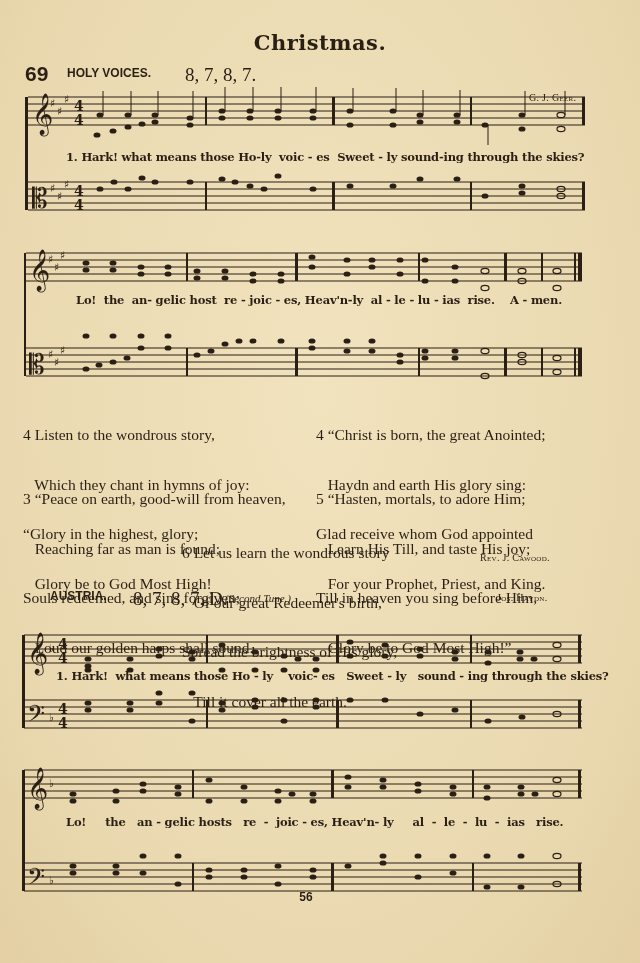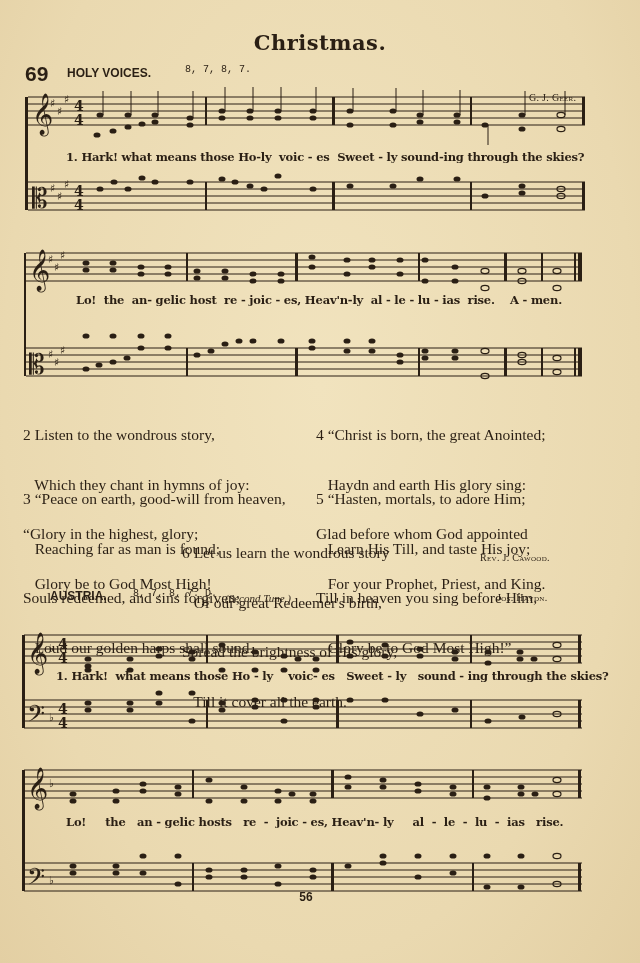--- a/index.html
+++ b/index.html
@@ -10,21 +10,21 @@
     color: #2a1f14;
     font-family: "DejaVu Serif", serif;
   }
   .abs { position: absolute; }
   .section-title {
     left: 0; width: 640px; top: 30px; text-align: center;
     font-family: "DejaVu Serif", serif; font-weight: bold; font-size: 21px; letter-spacing: 0.5px;
   }
   .hymn-num { font-family: "Liberation Sans", sans-serif; font-weight: bold; font-size: 21px; }
   .hymn-name { font-family: "Liberation Sans", sans-serif; font-weight: bold; font-size: 12px; }
-  .meter { font-family: Liberation Mono, monospace; font-size: 10px; }
+  .meter { font-family: Liberation Serif, serif; font-size: 19px; }
   .credit { font-family: "Liberation Serif", serif; font-size: 10px; font-variant: small-caps; letter-spacing: 0.3px; }
   .italic { font-family: "Liberation Serif", serif; font-style: italic; font-size: 11px; }
   .lyric {
     font-family: "DejaVu Serif", serif; font-weight: bold; font-size: 11.5px; white-space: pre;
     letter-spacing: -0.2px;
   }
   .verse {
     font-family: "Liberation Serif", serif; font-size: 15.5px; line-height: 16.5px; white-space: pre;
   }
   .page-num { left: 0; width: 612px; text-align: center; top: 890px; font-family: "Liberation Sans", sans-serif; font-weight: bold; font-size: 12px; }
@@ -273,35 +273,35 @@
       <ellipse cx="485" cy="131" rx="4" ry="2.6"></ellipse>
     <ellipse cx="522" cy="110" rx="4" ry="2.6"></ellipse>
       <ellipse cx="522" cy="117" rx="4" ry="2.6"></ellipse>
     <ellipse cx="557" cy="113" rx="4" ry="2.6"></ellipse>
       <ellipse cx="557" cy="127" rx="4" ry="2.6"></ellipse>
   </g>
 </svg>
 <div class="abs lyric" style="left:76px; top:293px;">Lo!  the  an- gelic host  re - joic - es, Heav'n-ly  al - le - lu - ias  rise.    A - men.</div>
 
 <div class="abs verse" style="left:23px; top:394px;">
-  <div>2 Listen to the wondrous story,</div>
+  <div>4 Listen to the wondrous story,</div>
   <div>   Which they chant in hymns of joy:</div>
   <div>“Glory in the highest, glory;</div>
   <div>   Glory be to God Most High!</div>
 </div>
 <div class="abs verse" style="left:23px; top:458px;">
   <div>3 “Peace on earth, good-will from heaven,</div>
   <div>   Reaching far as man is found;</div>
   <div>Souls redeemed, and sins forgiven;</div>
   <div>   Loud our golden harps shall sound.</div>
 </div>
 <div class="abs verse" style="left:316px; top:394px;">
   <div>4 “Christ is born, the great Anointed;</div>
   <div>   Haydn and earth His glory sing:</div>
-  <div>Glad before whom God appointed</div>
+  <div>Glad receive whom God appointed</div>
   <div>   For your Prophet, Priest, and King.</div>
 </div>
 <div class="abs verse" style="left:316px; top:458px;">
   <div>5 “Hasten, mortals, to adore Him;</div>
   <div>   Learn His Till, and taste His joy;</div>
   <div>Till in heaven you sing before Him,</div>
   <div>   Glory be to God Most High!”</div>
 </div>
 <div class="abs verse" style="left:182px; top:512px;">
   <div>6 Let us learn the wondrous story</div>

